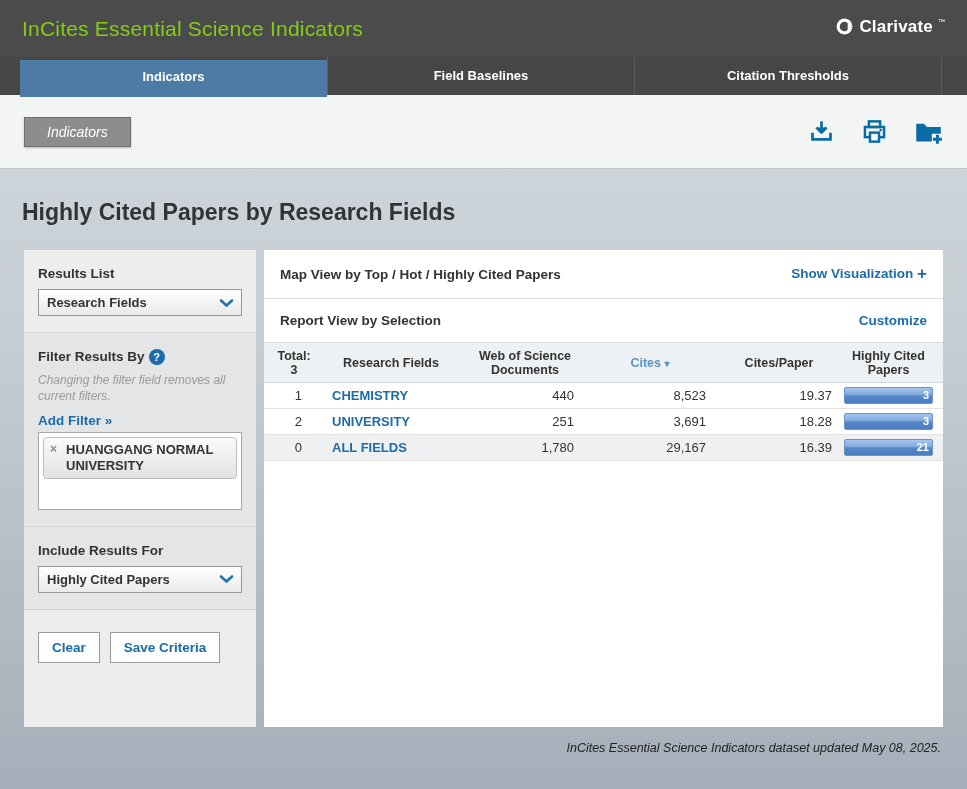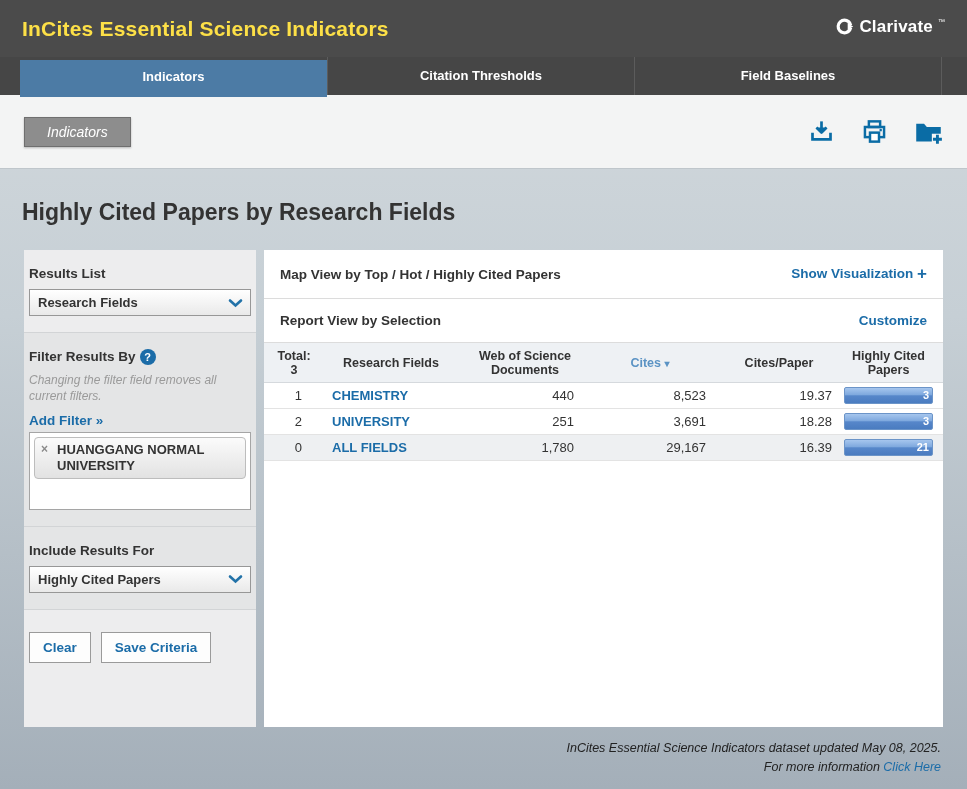--- a/index.html
+++ b/index.html
@@ -6,21 +6,21 @@
   html,body { width:967px; height:789px; overflow:hidden; }
   body {
     font-family:"Liberation Sans", sans-serif;
     background: linear-gradient(180deg,#d4dade 0%,#c6cfd5 40%,#a4afb9 100%);
   }
   
   .app-header {
     height:57px; background:#4b4b4b; display:flex; align-items:center;
     justify-content:space-between; padding:0 22px;
   }
-  .app-title { color:#fde047; font-size:21px; font-weight:bold; letter-spacing:.2px; }
+  .app-title { color:#84cc16; font-size:21px; font-weight:normal; letter-spacing:.2px; }
   .brand { display:flex; align-items:flex-start; color:#fff; gap:5px; }
   .brand-name { font-size:17px; font-weight:bold; letter-spacing:.2px; }
   .brand-tm { font-size:7px; margin-top:1px; }
   
   .tab-bar { height:38px; background:#464646; display:flex; position:relative; }
   .tab-spacer-l { width:20px; }
   .tab {
     width:307px; text-align:center; line-height:38px; color:#fff;
     font-size:13px; font-weight:bold; border-left:1px solid #5c5c5c; cursor:pointer;
   }
@@ -41,21 +41,21 @@
   }
   .tool-icons { display:flex; gap:26px; align-items:center; }
   .tool-icons svg { display:block; cursor:pointer; }
   
   .page-title-wrap { padding:30px 22px 24px; }
   .page-title { font-size:23px; font-weight:bold; color:#333; }
   
   .content { display:flex; padding:0 24px; gap:8px; height:477px; }
   
   .sidebar { width:232px; display:flex; flex-direction:column; font-size:13px; }
-  .side-sec { padding:16px 5px; }
+  .side-sec { padding:16px 14px; }
   .sec-light { background:#ededee; }
   .sec-dark { background:#e4e5e6; border-top:1px solid #d2d4d6; }
   .side-label { font-weight:bold; color:#333; margin-bottom:8px; font-size:13.5px; }
   .select {
     display:flex; align-items:center; height:27px; border:1px solid #979797;
     background:linear-gradient(#ffffff,#e9e9e9); cursor:pointer;
   }
   .select-value { flex:1; padding-left:8px; font-weight:bold; color:#333; }
   .select-arrow { width:30px; display:flex; align-items:center; justify-content:center; }
   .help-badge {
@@ -134,22 +134,22 @@
       </svg>
     </span>
     <span class="brand-name">Clarivate</span>
     <span class="brand-tm">™</span>
   </div>
 </div>
 
 <div class="tab-bar">
   <div class="tab-spacer-l"></div>
   <div class="tab active">Indicators</div>
+  <div class="tab">Field Baselines</div>
   <div class="tab">Citation Thresholds</div>
-  <div class="tab">Field Baselines</div>
   <div class="tab-spacer-r"></div>
 </div>
 
 <div class="toolbar">
   <button class="breadcrumb-btn">Indicators</button>
   <div class="tool-icons">
     <span>
       <svg width="27" height="27" viewBox="0 0 24 24" fill="none" stroke="#0a6ca5" stroke-width="2.4">
         <path d="M12 3v9"></path>
         <path d="M7.5 8.5L12 13l4.5-4.5" fill="#0a6ca5" stroke-linejoin="round"></path>
@@ -286,14 +286,13 @@
             <div class="hc-bar">21</div>
           </div>
       </div>
 
     </div>
   </div>
 </div>
 
 <div class="page-footer">
   <div>InCites Essential Science Indicators dataset updated May 08, 2025.</div>
-  <div><span>For more information</span> <a class="footer-link">Click Here</a></div>
 </div>
 
 </body></html>

